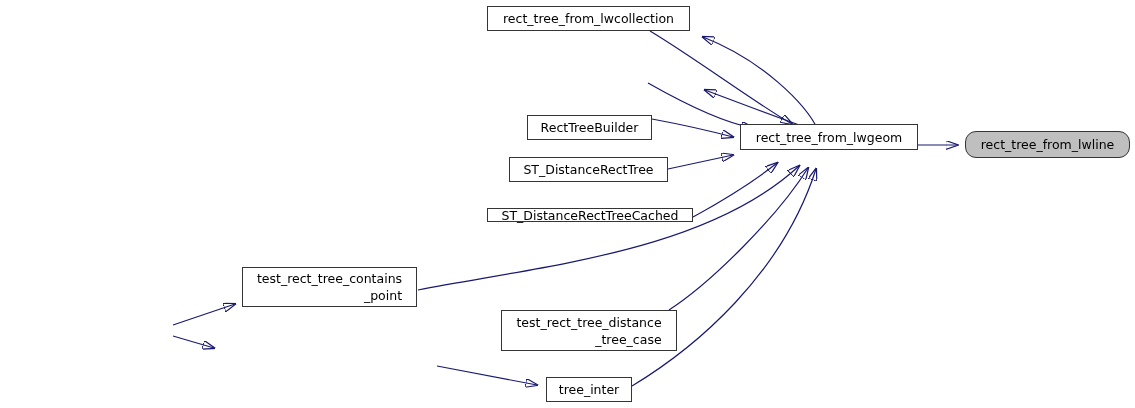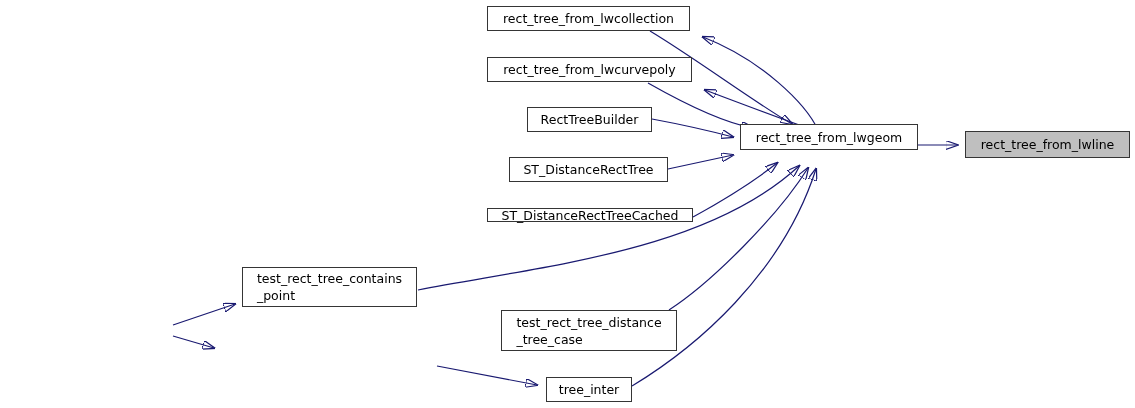--- a/index.html
+++ b/index.html
@@ -21,25 +21,25 @@
   svg.edges{position:absolute;left:0;top:0;width:1135px;height:408px;}
   svg.edges path{fill:none;stroke:var(--edge-color);stroke-width:1.2;}
   .node{
     position:absolute;
     box-sizing:border-box;
     display:flex;align-items:center;justify-content:center;
     background:var(--node-fill);
     border:1px solid var(--node-border-color);
     color:var(--text-color);
     font-size:12.5px;line-height:17px;
-    text-align:left;
+    text-align:right;
     white-space:pre-line;
     cursor:pointer;
   }
-  .node.current{background:var(--highlight-fill);cursor:default;}
+  .node.current{background:var(--highlight-fill);cursor:default;border-radius:11px;}
 </style>
 </head>
 <body>
 
 <div class="canvas">
 
   <svg class="edges" viewBox="0 0 1135 408">
     <defs>
       <marker id="arrow" markerUnits="userSpaceOnUse" markerWidth="13" markerHeight="9" refX="11.5" refY="4.5" orient="auto">
         <path d="M0,0 L13,4.5 L0,9 z" fill="#191970" stroke="none"></path>
@@ -56,23 +56,22 @@
     <path d="M 669,310 C 712,282 778,216 808,168" marker-end="url(#arrow)"></path>
     <path d="M 632,386 C 695,348 782,275 816,169" marker-end="url(#arrow)"></path>
     <path d="M 918,145 H 957" marker-end="url(#arrow)"></path>
     <path d="M 173,325 L 235,304" marker-end="url(#arrow)"></path>
     <path d="M 173,336 L 214,348" marker-end="url(#arrow)"></path>
     <path d="M 437,366 L 537,385" marker-end="url(#arrow)"></path>
   </svg>
 
   <div class="node" style="left:487px;top:6px;width:203px;height:25px">rect_tree_from_lwcollection</div>
 
-  <div class="node" style="left:487px;top:57px;width:205px;height:25px">rect_tree_from_lwcurvepoly</div>
 
-  <div class="node" style="left:527px;top:107px;width:125px;height:25px">RectTreeBuilder</div>
+  <div class="node" style="left:527px;top:115px;width:125px;height:25px">RectTreeBuilder</div>
 
   <div class="node" style="left:509px;top:157px;width:159px;height:25px">ST_DistanceRectTree</div>
 
   <div class="node" style="left:487px;top:208px;width:206px;height:14px">ST_DistanceRectTreeCached</div>
 
   <div class="node" style="left:740px;top:124px;width:178px;height:26px">rect_tree_from_lwgeom</div>
 
   <div class="node current" style="left:965px;top:131px;width:165px;height:27px">rect_tree_from_lwline</div>
 
   <div class="node" style="left:242px;top:267px;width:175px;height:40px">test_rect_tree_contains

